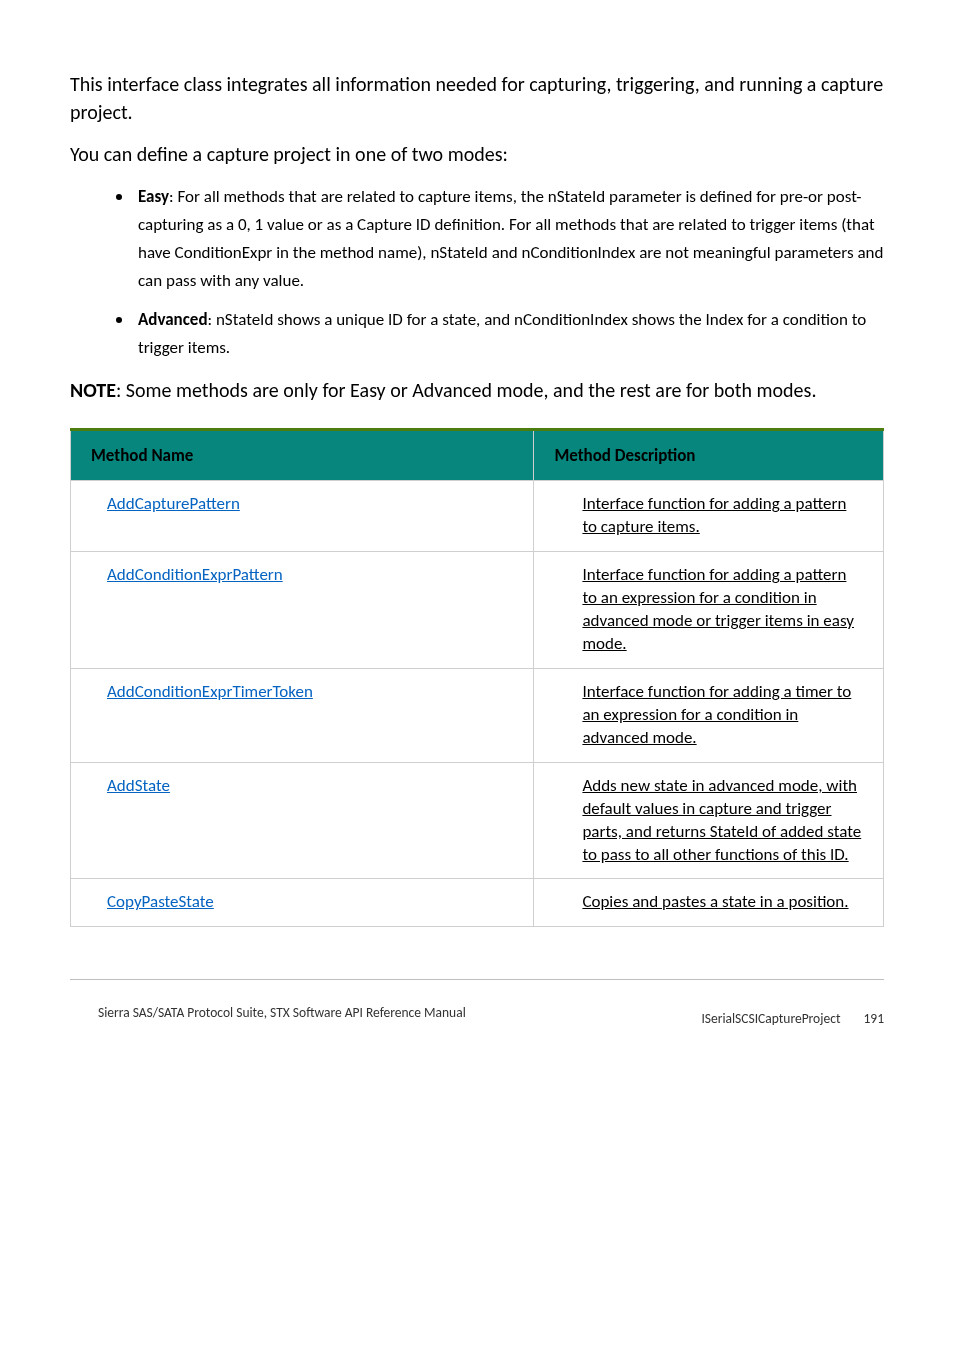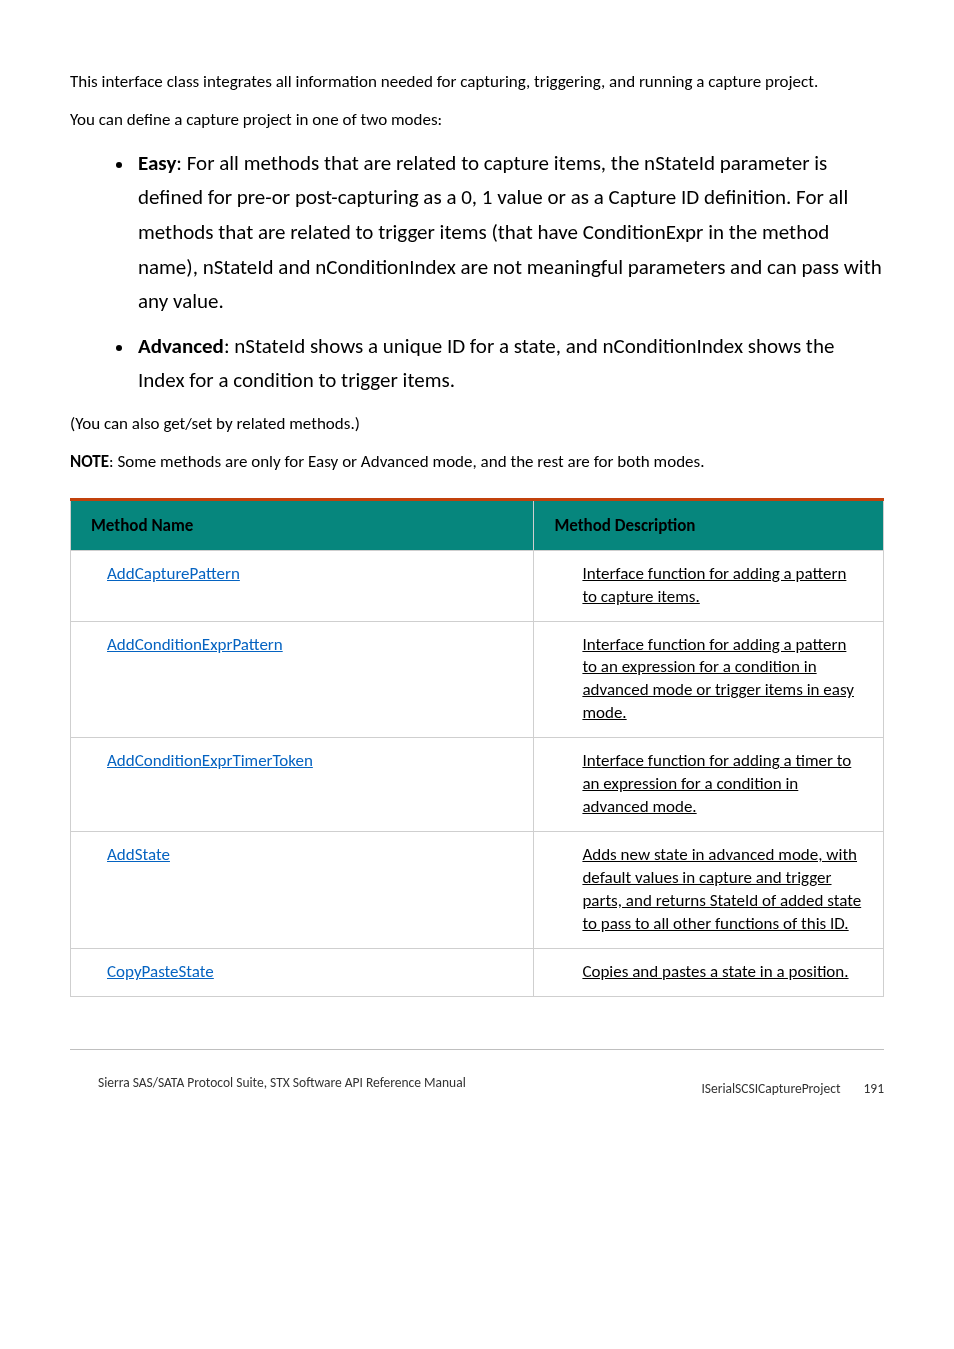--- a/index.html
+++ b/index.html
@@ -1,27 +1,27 @@
 <!DOCTYPE html>
 <html><head>
 <meta charset="utf-8">
 <style>
   * { box-sizing: border-box; margin: 0; padding: 0; }
   html, body { width: 954px; background: #fff; font-family: Calibri, Arial, sans-serif; color: #000; }
   .page { padding: 70px 70px 40px 70px; width: 954px; }
-  .body-text { font-size: 17px; line-height: 1.4; margin-bottom: 14px; }
+  .body-text { font-size: 20px; line-height: 1.4; margin-bottom: 14px; }
   .list { margin: 4px 0 14px 0; padding-left: 64px; }
-  .list li { font-size: 21px; line-height: 1.65; margin-bottom: 10px; padding-left: 4px; }
+  .list li { font-size: 17px; line-height: 1.65; margin-bottom: 10px; padding-left: 4px; }
   .list li::marker { font-size: 18px; }
   b { font-weight: 700; }
   table.methods {
     width: 100%;
     border-collapse: collapse;
     margin-top: 24px;
-    border-top: 3px solid #c2410c;
+    border-top: 3px solid #4d7c0f;
   }
   table.methods th {
     background: #06867d;
     color: #000;
     font-weight: 700;
     font-size: 17px;
     text-align: left;
     padding: 14px 20px;
     border-left: 1px solid #cfcfcf;
     border-right: 1px solid #cfcfcf;
@@ -66,21 +66,20 @@
 
   <ul class="list">
     <li>
       <b>Easy</b><span>: For all methods that are related to capture items, the nStateId parameter is defined for pre-or post-capturing as a 0, 1 value or as a Capture ID definition. For all methods that are related to trigger items (that have ConditionExpr in the method name), nStateId and nConditionIndex are not meaningful parameters and can pass with any value.</span>
     </li>
     <li>
       <b>Advanced</b><span>: nStateId shows a unique ID for a state, and nConditionIndex shows the Index for a condition to trigger items.</span>
     </li>
   </ul>
 
-  <p class="body-text">(You can also get/set by related methods.)</p>
 
   <p class="body-text">
     <b>NOTE</b><span>: Some methods are only for Easy or Advanced mode, and the rest are for both modes.</span>
   </p>
 
   <table class="methods">
     <thead>
       <tr>
         <th class="col-name">Method Name</th>
         <th>Method Description</th>

